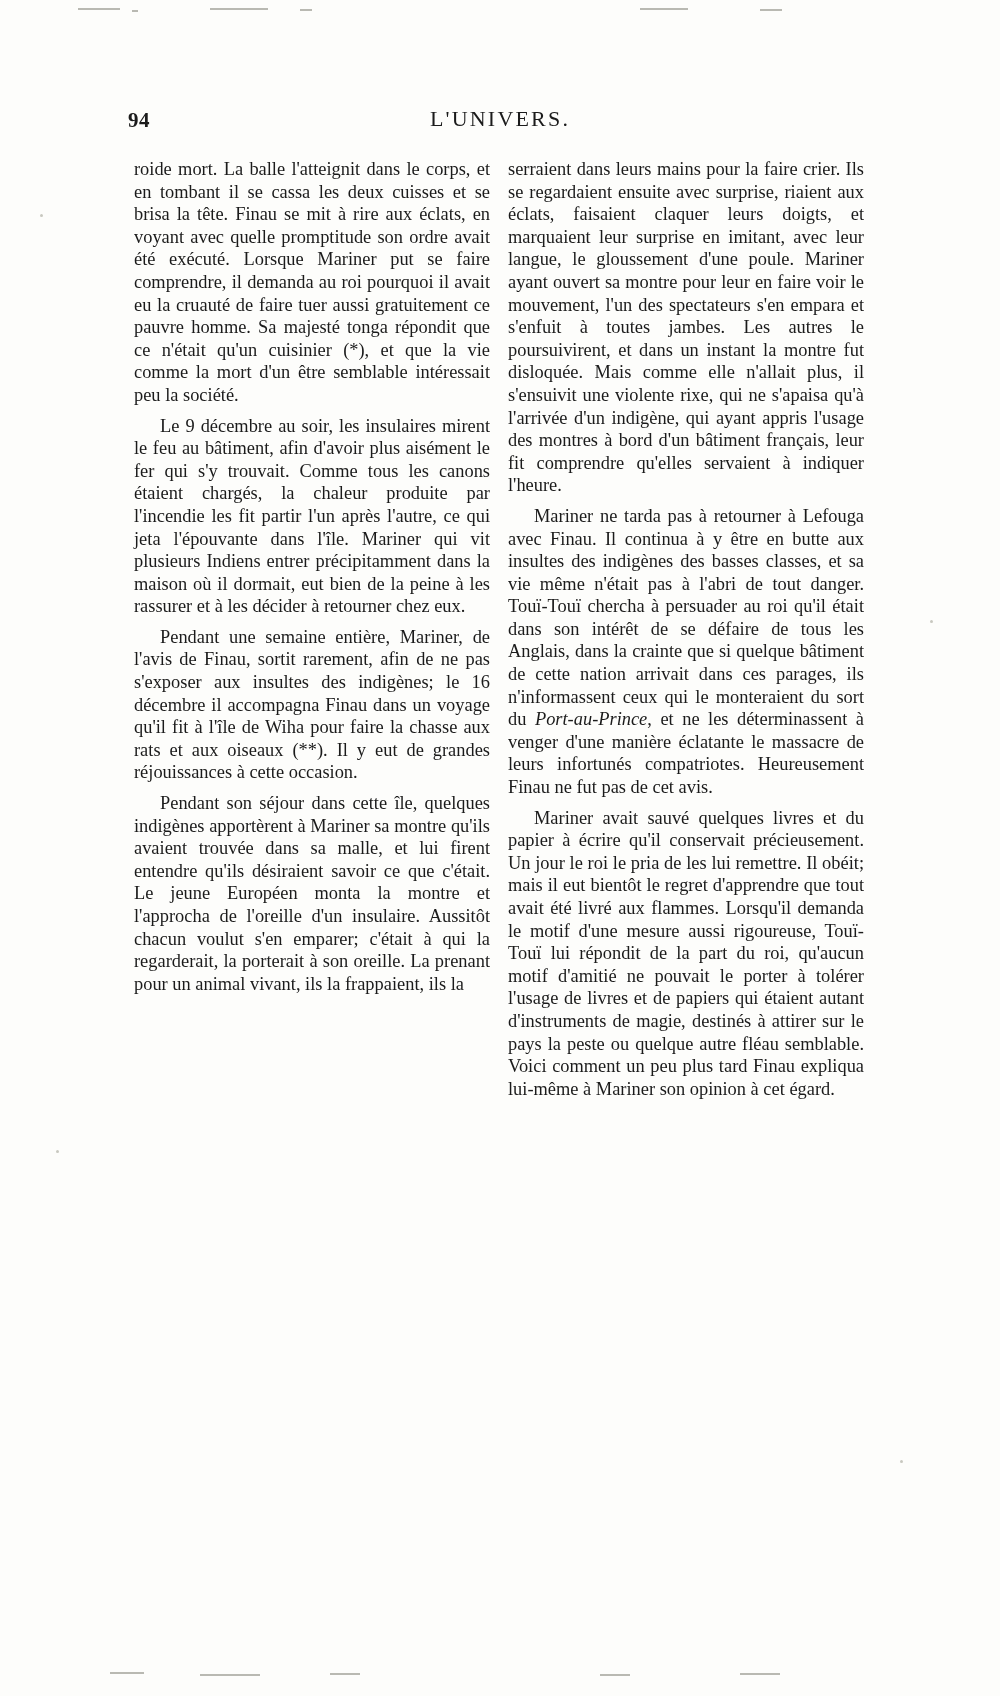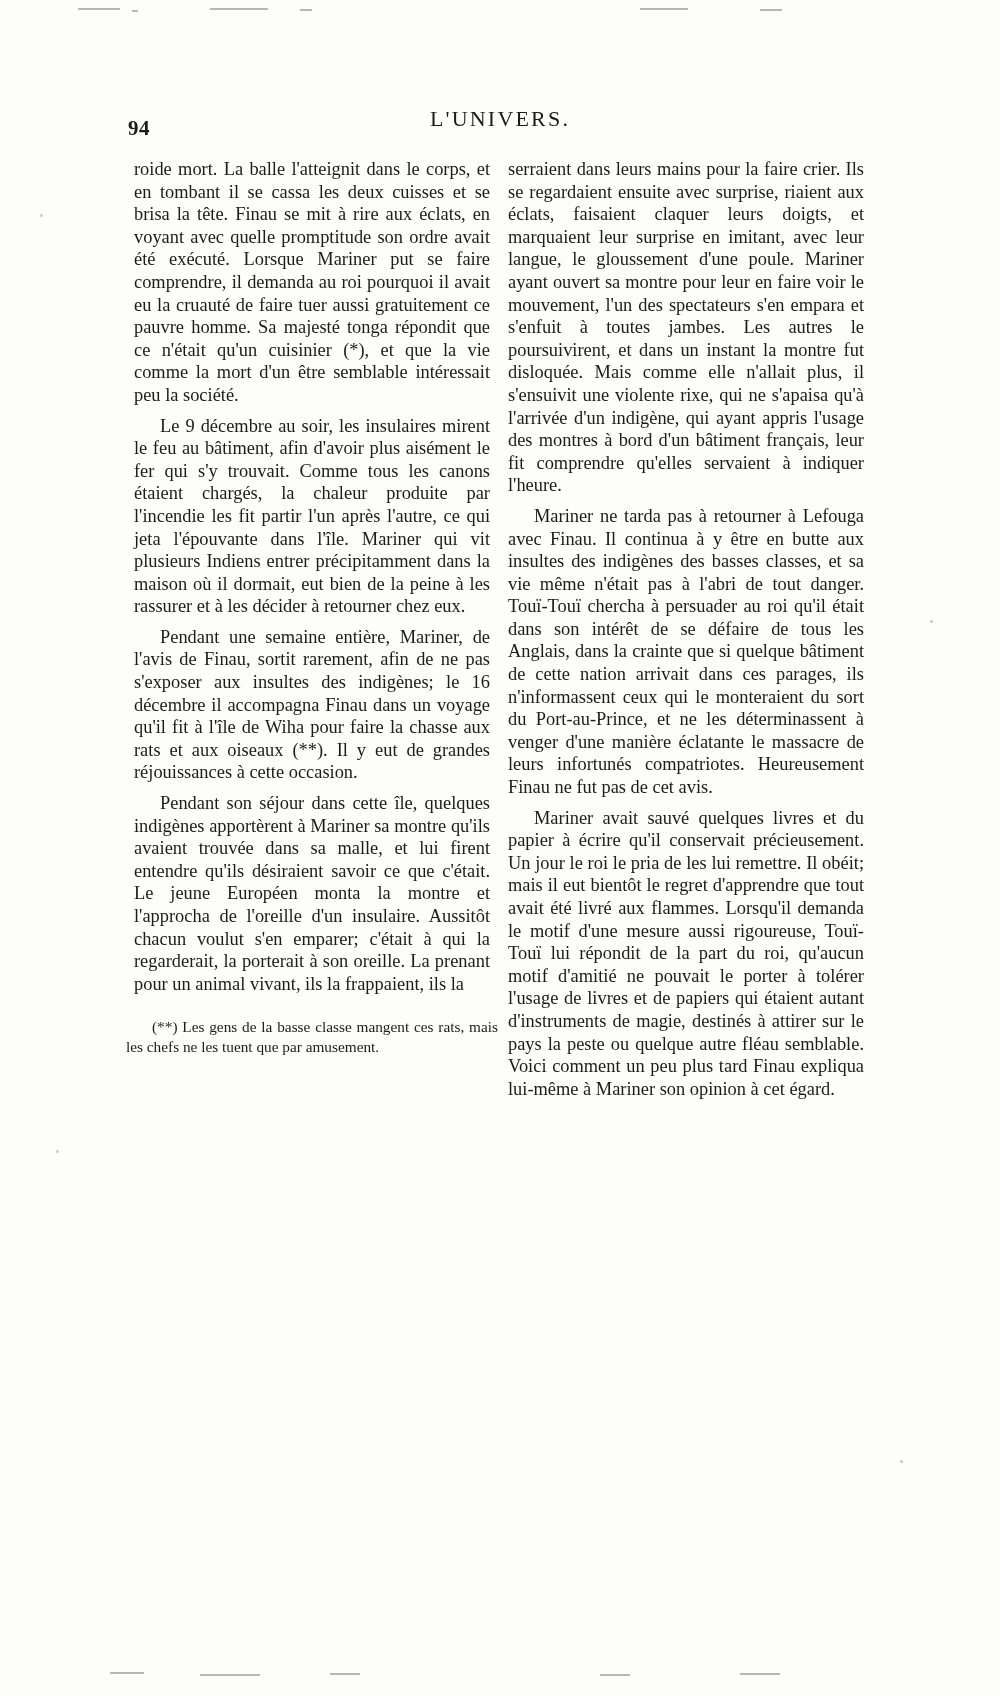--- a/index.html
+++ b/index.html
@@ -18,21 +18,21 @@
     position: absolute;
     left: 0; top: 0;
     width: 1000px;
     height: 1696px;
     background: #fdfdfb;
     overflow: hidden;
   }
   .folio {
     position: absolute;
     left: 128px;
-    top: 116px;
+    top: 108px;
     font-size: 21px;
     font-weight: bold;
     letter-spacing: 0.5px;
   }
   .running-title {
     position: absolute;
     left: 0;
     top: 106px;
     width: 1000px;
     text-align: center;
@@ -67,21 +67,21 @@
     margin-top: 22px;
     border-top: 0px;
     font-size: 15.3px;
     line-height: 19.4px;
   }
   .footnotes p {
     margin: 0 0 12px 0;
     text-indent: 26px;
     text-align: justify;
   }
-  .it { }
+  .it { font-style: italic; }
   .edge-dash {
     position: absolute;
     background: #b9b9b2;
     height: 2px;
   }
   .speck {
     position: absolute;
     width: 3px; height: 3px;
     background: #c8c8c0;
     border-radius: 50%;
@@ -113,21 +113,20 @@
 
   <div class="columns">
 
     <div class="col col-left">
       <p class="noindent">roide mort. La balle l'atteignit dans le corps, et en tombant il se cassa les deux cuisses et se brisa la tête. Finau se mit à rire aux éclats, en voyant avec quelle promptitude son ordre avait été exécuté. Lorsque Mariner put se faire comprendre, il demanda au roi pourquoi il avait eu la cruauté de faire tuer aussi gratuitement ce pauvre homme. Sa majesté tonga répondit que ce n'était qu'un cuisinier (*), et que la vie comme la mort d'un être semblable intéressait peu la société.</p>
       <p>Le 9 décembre au soir, les insulaires mirent le feu au bâtiment, afin d'avoir plus aisément le fer qui s'y trouvait. Comme tous les canons étaient chargés, la chaleur produite par l'incendie les fit partir l'un après l'autre, ce qui jeta l'épouvante dans l'île. Mariner qui vit plusieurs Indiens entrer précipitamment dans la maison où il dormait, eut bien de la peine à les rassurer et à les décider à retourner chez eux.</p>
       <p>Pendant une semaine entière, Mariner, de l'avis de Finau, sortit rarement, afin de ne pas s'exposer aux insultes des indigènes; le 16 décembre il accompagna Finau dans un voyage qu'il fit à l'île de Wiha pour faire la chasse aux rats et aux oiseaux (**). Il y eut de grandes réjouissances à cette occasion.</p>
       <p>Pendant son séjour dans cette île, quelques indigènes apportèrent à Mariner sa montre qu'ils avaient trouvée dans sa malle, et lui firent entendre qu'ils désiraient savoir ce que c'était. Le jeune Européen monta la montre et l'approcha de l'oreille d'un insulaire. Aussitôt chacun voulut s'en emparer; c'était à qui la regarderait, la porterait à son oreille. La prenant pour un animal vivant, ils la frappaient, ils la</p>
 
       <div class="footnotes">
-        <p>(**) Les gens de la basse classe mangent ces rats, mais les chefs ne les tuent que par amusement.</p>
       </div>
     </div>
 
     <div class="col col-right">
       <p class="noindent">serraient dans leurs mains pour la faire crier. Ils se regardaient ensuite avec surprise, riaient aux éclats, faisaient claquer leurs doigts, et marquaient leur surprise en imitant, avec leur langue, le gloussement d'une poule. Mariner ayant ouvert sa montre pour leur en faire voir le mouvement, l'un des spectateurs s'en empara et s'enfuit à toutes jambes. Les autres le poursuivirent, et dans un instant la montre fut disloquée. Mais comme elle n'allait plus, il s'ensuivit une violente rixe, qui ne s'apaisa qu'à l'arrivée d'un indigène, qui ayant appris l'usage des montres à bord d'un bâtiment français, leur fit comprendre qu'elles servaient à indiquer l'heure.</p>
       <p>Mariner ne tarda pas à retourner à Lefouga avec Finau. Il continua à y être en butte aux insultes des indigènes des basses classes, et sa vie même n'était pas à l'abri de tout danger. Touï-Touï chercha à persuader au roi qu'il était dans son intérêt de se défaire de tous les Anglais, dans la crainte que si quelque bâtiment de cette nation arrivait dans ces parages, ils n'informassent ceux qui le monteraient du sort du <span class="it">Port-au-Prince</span>, et ne les déterminassent à venger d'une manière éclatante le massacre de leurs infortunés compatriotes. Heureusement Finau ne fut pas de cet avis.</p>
       <p>Mariner avait sauvé quelques livres et du papier à écrire qu'il conservait précieusement. Un jour le roi le pria de les lui remettre. Il obéit; mais il eut bientôt le regret d'apprendre que tout avait été livré aux flammes. Lorsqu'il demanda le motif d'une mesure aussi rigoureuse, Touï-Touï lui répondit de la part du roi, qu'aucun motif d'amitié ne pouvait le porter à tolérer l'usage de livres et de papiers qui étaient autant d'instruments de magie, destinés à attirer sur le pays la peste ou quelque autre fléau semblable. Voici comment un peu plus tard Finau expliqua lui-même à Mariner son opinion à cet égard.</p>
     </div>
 
   </div>

